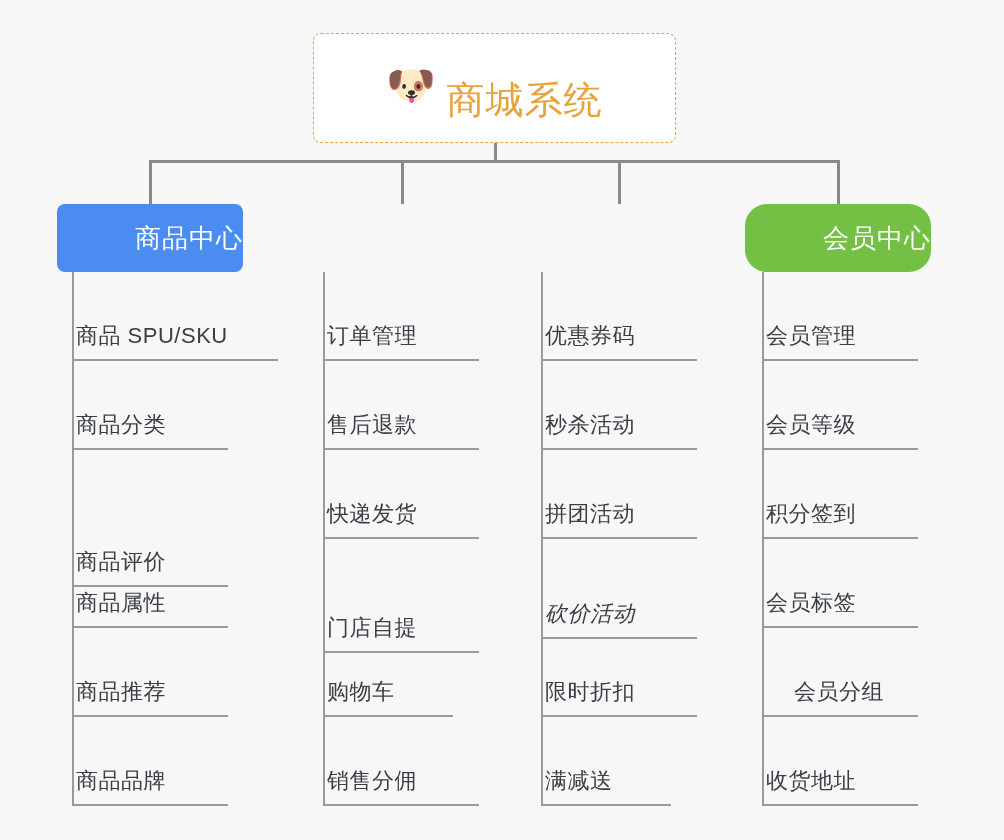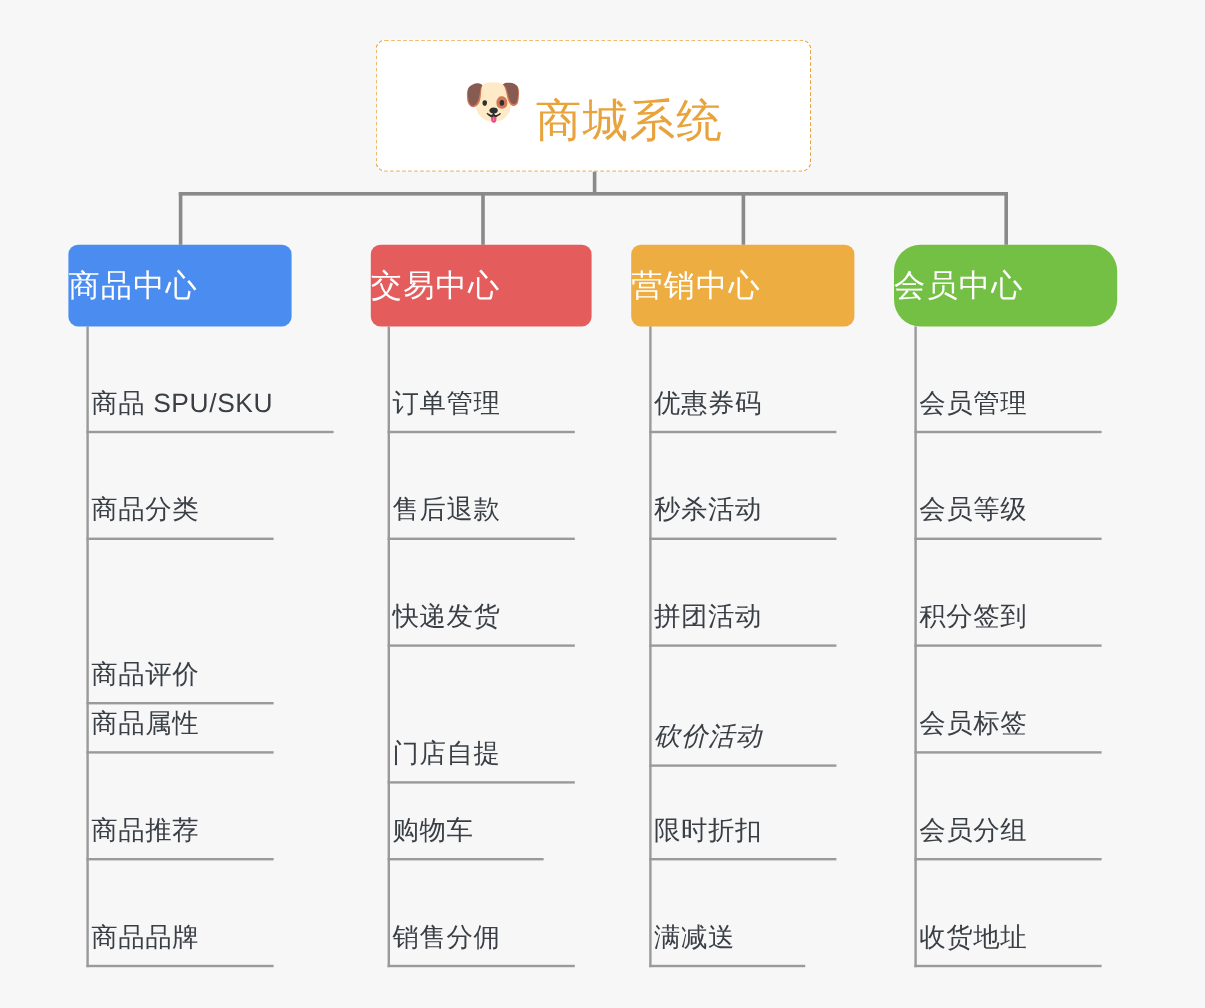--- a/index.html
+++ b/index.html
@@ -63,21 +63,21 @@
   .conn-h { height: 3px; }
 
   
   .cat-box {
     position: absolute;
     top: 204px;
     height: 68px;
     border-radius: 8px;
     display: flex;
     align-items: center;
-    justify-content: flex-start;
+    justify-content: flex-end;
     color: #ffffff;
     font-size: 26px;
     letter-spacing: 1px;
     box-sizing: border-box;
   }
 
   
   .column {
     position: absolute;
     top: 272px;
@@ -120,26 +120,20 @@
   <div class="conn conn-v" style="left: 494px; top: 143px; width: 3px; height: 19px; background: rgb(138, 138, 138);"></div>
   <div class="conn conn-h" style="left: 149px; top: 160px; width: 691px; height: 3px; background: rgb(138, 138, 138);"></div>
   <div class="conn conn-v" style="left: 149px; top: 160px; width: 3px; height: 44px; background: rgb(138, 138, 138);"></div>
   <div class="conn conn-v" style="left: 401px; top: 160px; width: 3px; height: 44px; background: rgb(138, 138, 138);"></div>
   <div class="conn conn-v" style="left: 618px; top: 160px; width: 3px; height: 44px; background: rgb(138, 138, 138);"></div>
   <div class="conn conn-v" style="left: 837px; top: 160px; width: 3px; height: 44px; background: rgb(138, 138, 138);"></div>
 
   <div class="cat-box" style="left: 57px; width: 186px; background: rgb(74, 140, 240);">
     <span>商品中心</span>
   </div>
-  <div class="cat-box" style="left: 309px; width: 184px; background: rgb(229, 92, 92);">
-    <span>交易中心</span>
-  </div>
-  <div class="cat-box" style="left: 526px; width: 186px; background: rgb(237, 173, 64);">
-    <span>营销中心</span>
-  </div>
   <div class="cat-box" style="left: 745px; width: 186px; background: rgb(116, 192, 68); border-radius: 22px;">
     <span>会员中心</span>
   </div>
 
   <div class="column" style="left:72px; width:206px;">
     <div class="spine" style="height:534px;"></div>
     <div class="leaf" style="top:0px; width:206px;">
       <span class="leaf-label">商品 SPU/SKU</span>
     </div>
     <div class="leaf" style="top:89px; width:156px;">
@@ -210,21 +204,21 @@
     </div>
     <div class="leaf" style="top:89px; width:156px;">
       <span class="leaf-label">会员等级</span>
     </div>
     <div class="leaf" style="top:178px; width:156px;">
       <span class="leaf-label">积分签到</span>
     </div>
     <div class="leaf" style="top:267px; width:156px;">
       <span class="leaf-label">会员标签</span>
     </div>
-    <div class="leaf" style="top:356px; width:156px;">
+    <div class="leaf" style="top:356px; width:156px;padding-left:28px;">
       <span class="leaf-label">会员分组</span>
     </div>
     <div class="leaf" style="top:445px; width:156px;">
       <span class="leaf-label">收货地址</span>
     </div>
   </div>
 
 </div>
 
 </body></html>

